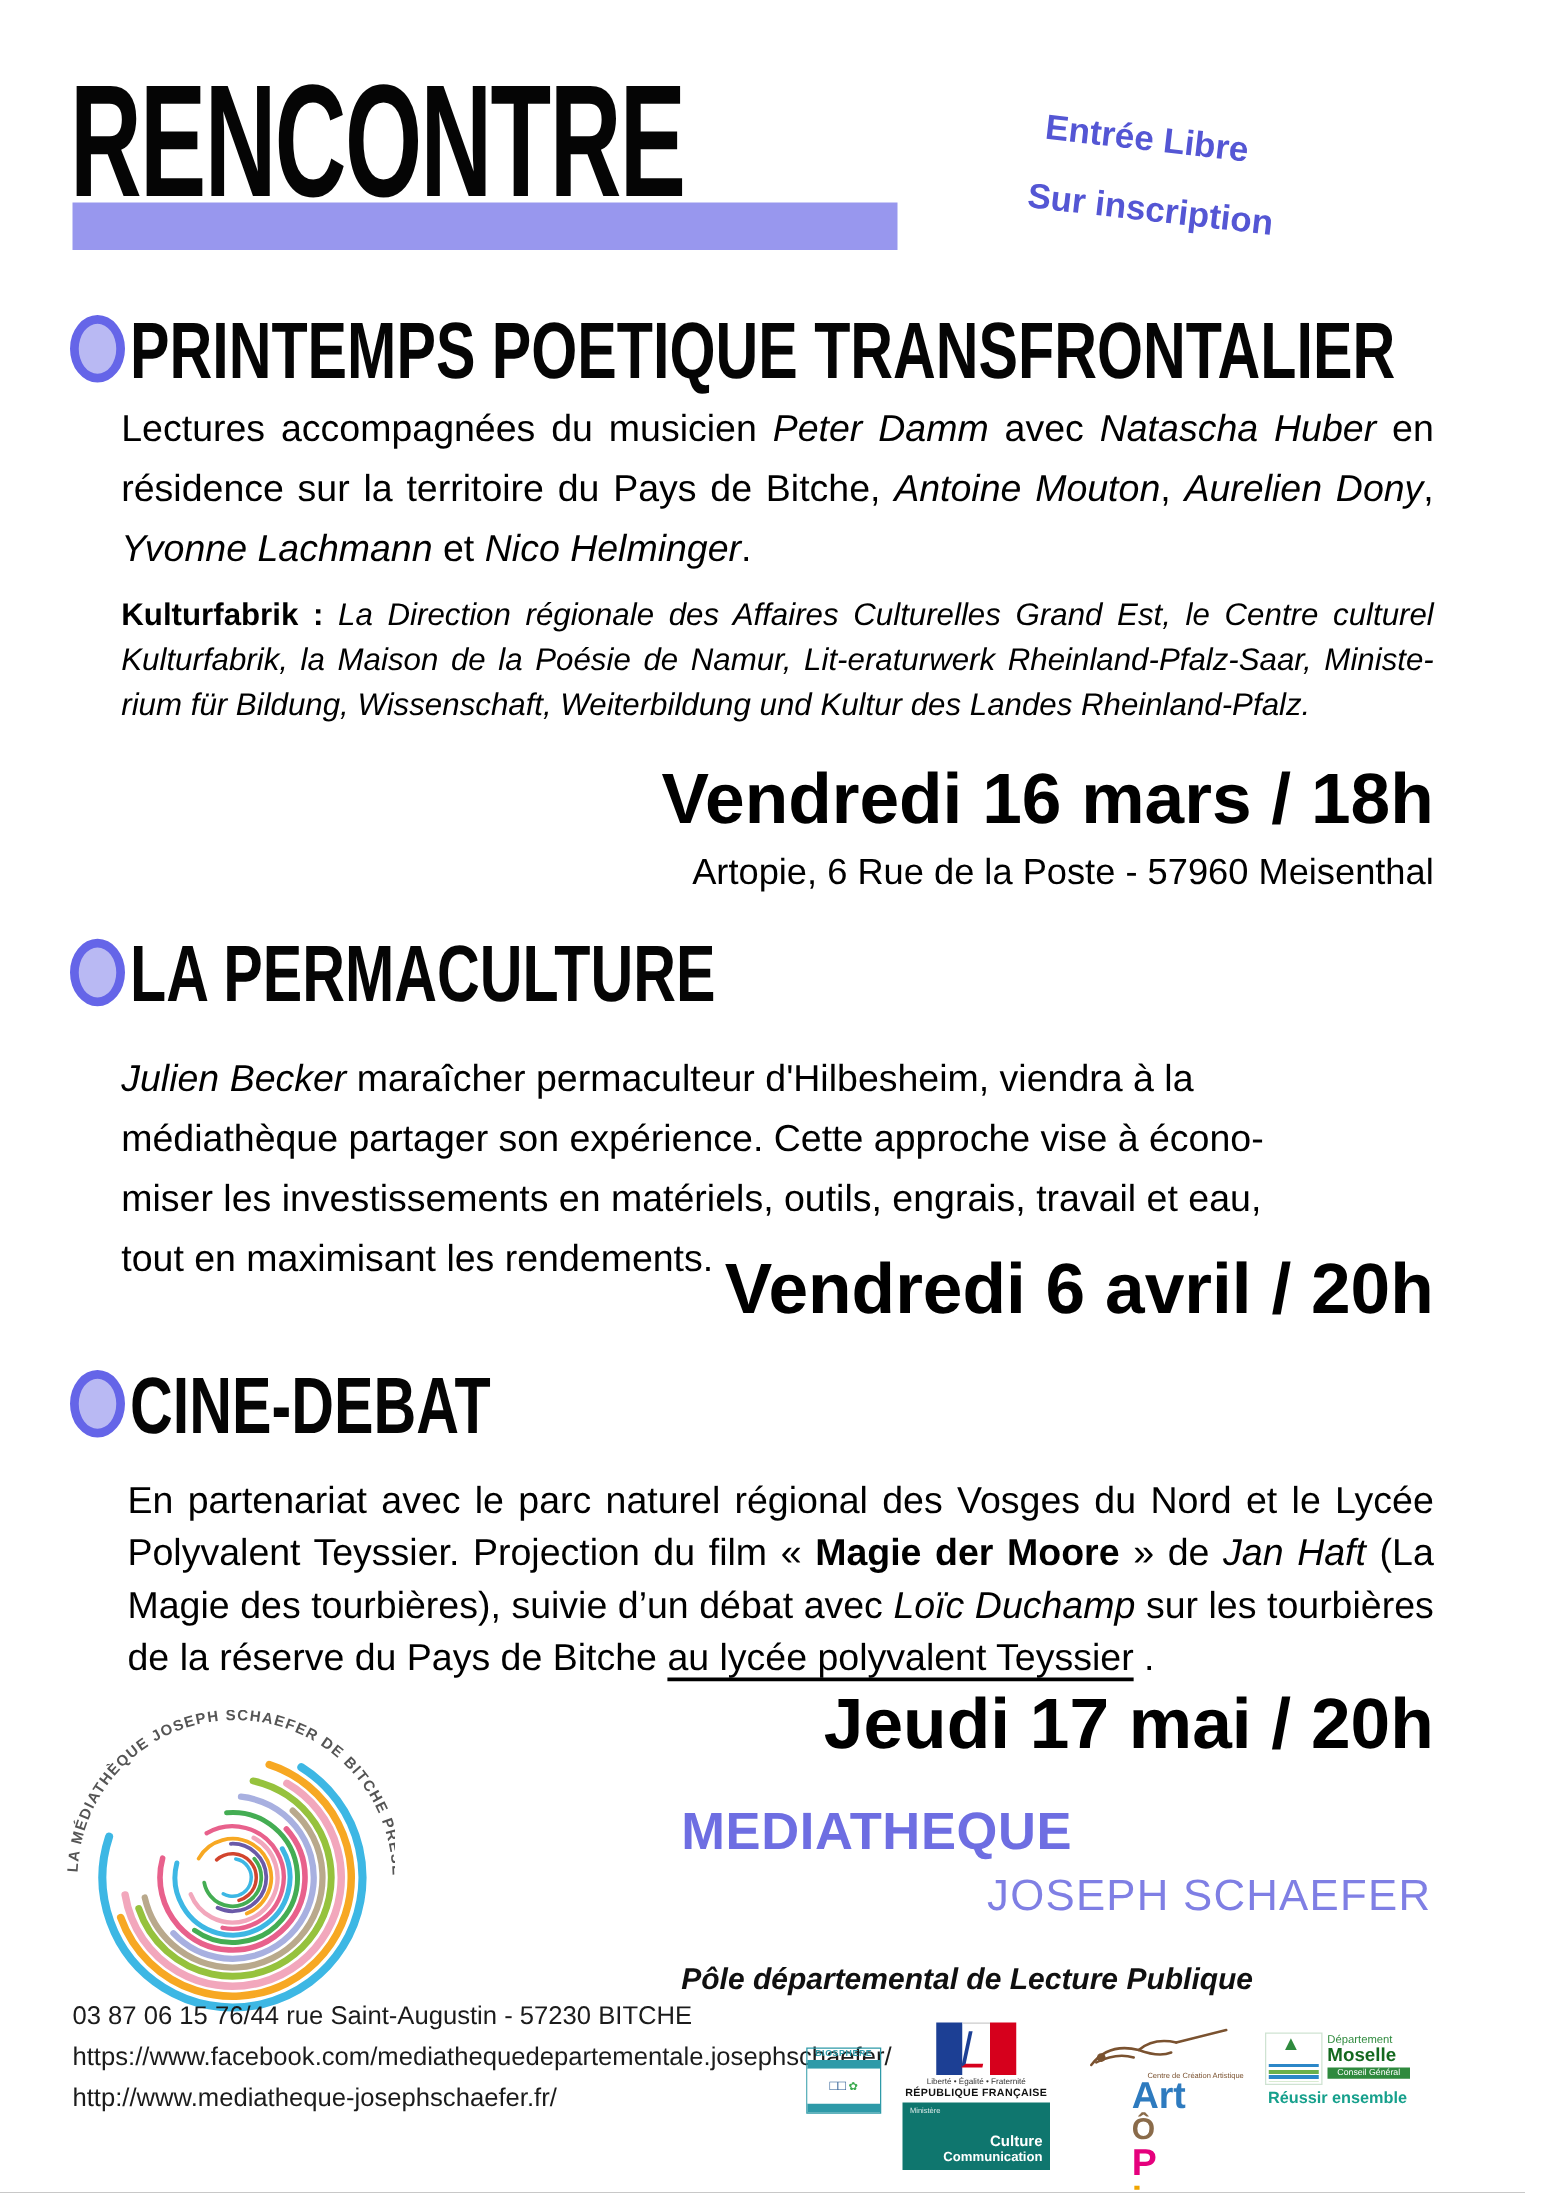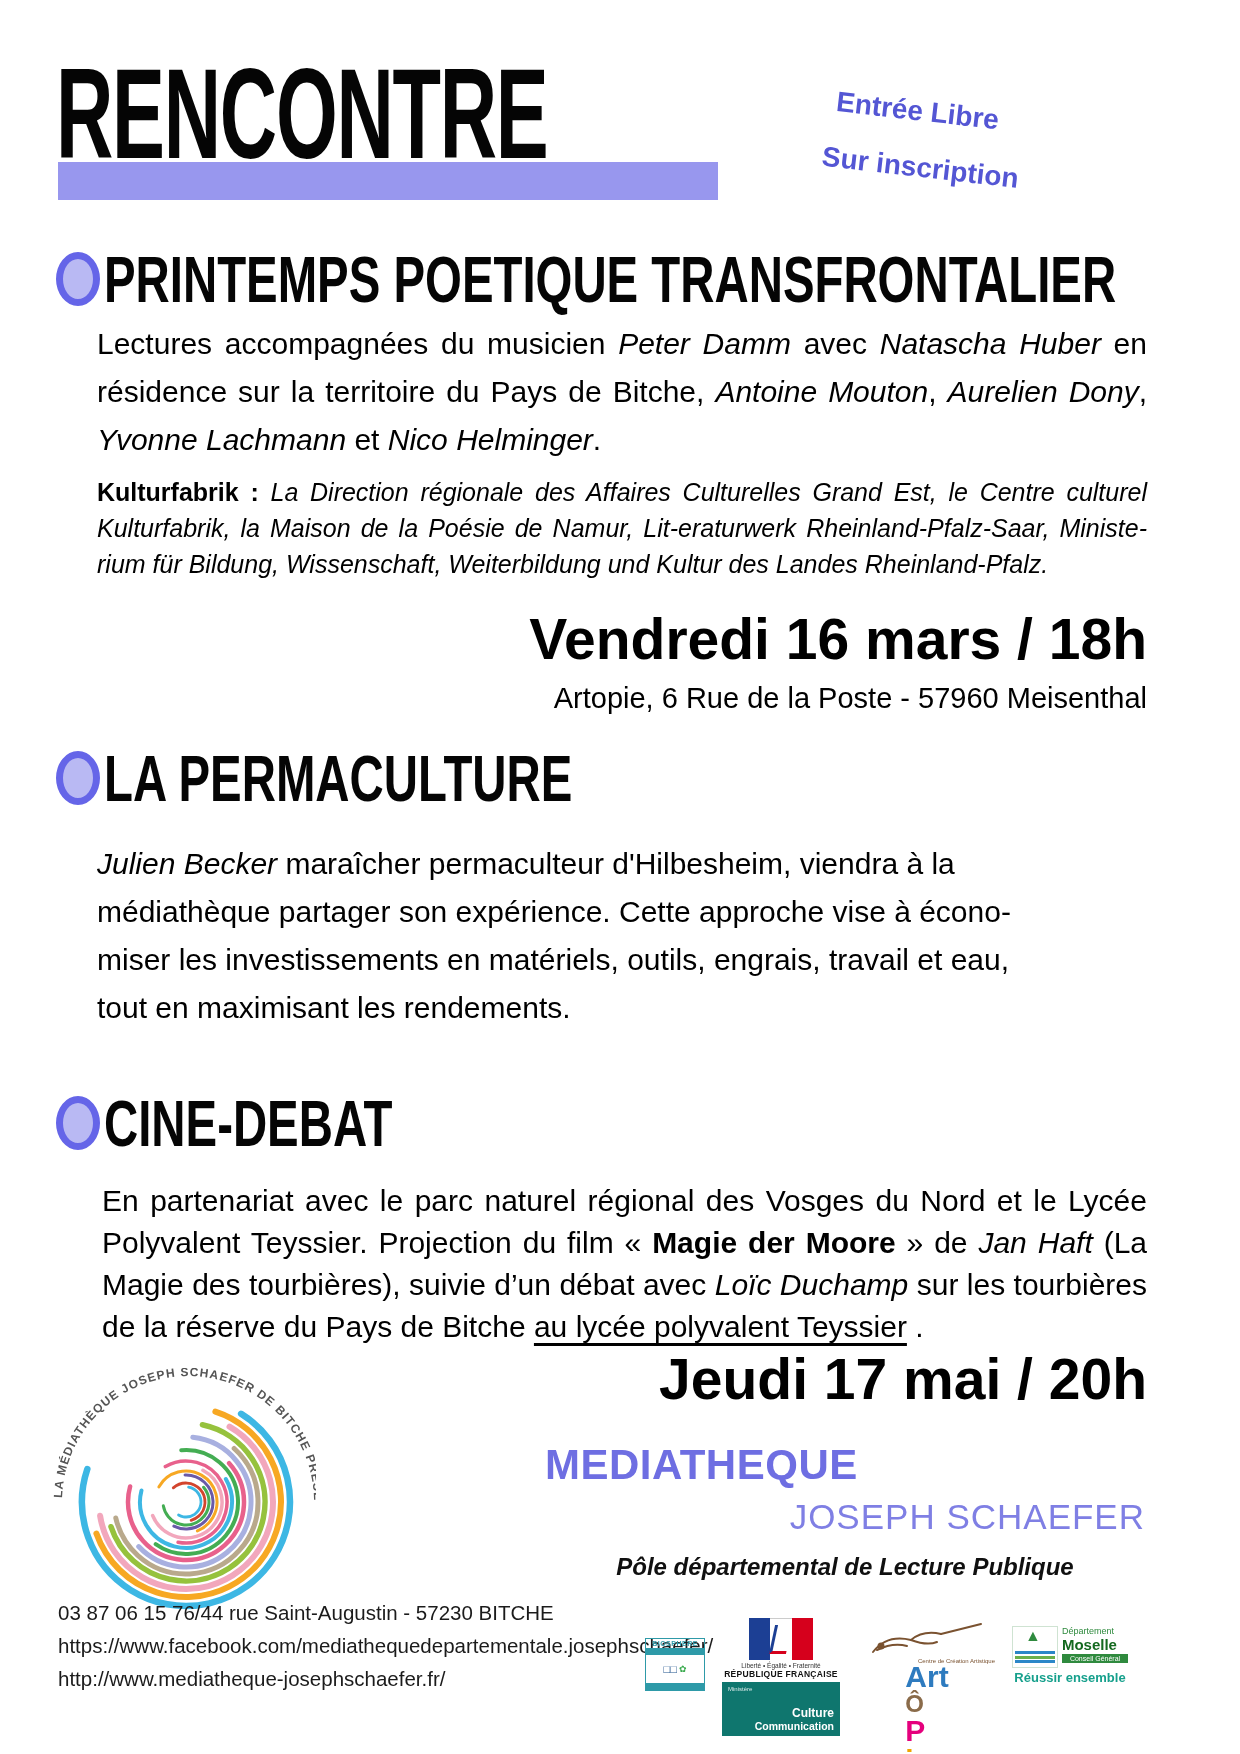--- a/index.html
+++ b/index.html
@@ -28,21 +28,21 @@
   .und{text-decoration:underline;text-underline-offset:6px;}
 
   .org{font-size:25px;line-height:36px;font-style:italic;text-align:justify;}
   .org .lbl{font-style:normal;font-weight:700;}
 
   .date{font-size:57px;font-weight:700;text-align:right;line-height:1.1;}
   .venue{font-size:29px;text-align:right;}
 
   .brand1{font-size:42px;font-weight:700;color:#6e6ee2;text-align:left;letter-spacing:.5px;}
   .brand2{font-size:35px;color:#7f7fe4;text-align:right;letter-spacing:1px;}
-  .brand3{font-size:24px;font-weight:700;font-style:italic;color:#101010;text-align:center;}
+  .brand3{font-size:24px;font-weight:700;font-style:italic;color:#101010;text-align:left;margin-top:17px;}
 
   .contact{font-size:20.5px;line-height:33px;color:#1b1b1b;}
 
   
   .logos{left:645px;top:1616px;width:550px;display:flex;align-items:flex-start;gap:10px;}
   .logo{flex:none;display:flex;flex-direction:column;align-items:center;}
   .parc{width:128px;margin-top:6px;}
   .parc-row{display:flex;align-items:center;gap:4px;}
   .egg{width:48px;height:64px;background:#1e7e45;border-radius:50% 50% 50% 50%/58% 58% 42% 42%;position:relative;}
   .egg:before{content:"";position:absolute;left:8px;top:26px;width:32px;height:10px;
@@ -99,20 +99,21 @@
   <div class="abs bullet" style="left:56px;top:252px;"></div>
   <h2 class="abs h2" style="left:104px;top:248px;">PRINTEMPS POETIQUE TRANSFRONTALIER</h2>
   <p class="abs body just" style="left:97px;top:320px;width:1050px;"><span>Lectures accompagnées du musicien </span><span class="it">Peter Damm</span><span> avec </span><span class="it">Natascha Huber</span><span> en résidence sur la territoire du Pays de Bitche, </span><span class="it">Antoine Mouton</span><span>, </span><span class="it">Aurelien Dony</span><span>, </span><span class="it">Yvonne Lachmann</span><span> et </span><span class="it">Nico Helminger</span><span>.</span></p>
   <p class="abs org" style="left:97px;top:474px;width:1050px;"><span class="lbl">Kulturfabrik</span><span class="lbl"> : </span><span>La Direction régionale des Affaires Culturelles Grand Est, le Centre culturel Kulturfabrik, la Maison de la Poésie de Namur, Lit-eraturwerk Rheinland-Pfalz-Saar, Ministe-rium für Bildung, Wissenschaft, Weiterbildung und Kultur des Landes Rheinland-Pfalz.</span></p>
   <div class="abs date" style="left:95px;top:608px;width:1052px;">Vendredi 16 mars / 18h</div>
   <div class="abs venue" style="left:95px;top:682px;width:1052px;">Artopie, 6 Rue de la Poste - 57960 Meisenthal</div>
 
   <div class="abs bullet" style="left:56px;top:751px;"></div>
   <h2 class="abs h2" style="left:104px;top:747px;">LA PERMACULTURE</h2>
   <p class="abs body" style="left:97px;top:840px;width:935px;"><span class="it">Julien Becker</span><span> maraîcher permaculteur d'Hilbesheim, viendra à la médiathèque partager son expérience. Cette approche vise à écono-miser les investissements en matériels, outils, engrais, travail et eau, tout en maximisant les rendements.</span></p>
+  <div class="abs date" style="left:95px;top:1000px;width:1052px;">Vendredi 6 avril / 20h</div>
 
   <div class="abs bullet" style="left:56px;top:1096px;"></div>
   <h2 class="abs h2" style="left:104px;top:1092px;">CINE-DEBAT</h2>
   <p class="abs body just" style="left:102px;top:1180px;width:1045px;line-height:42px;"><span>En partenariat avec le parc naturel régional des Vosges du Nord et le Lycée Polyvalent Teyssier. Projection du film « </span><span class="bold">Magie der Moore</span><span> » de </span><span class="it">Jan Haft</span><span> (La Magie des tourbières), suivie d’un débat avec </span><span class="it">Loïc Duchamp</span><span> sur les tourbières de la réserve du Pays de Bitche </span><span class="und">au lycée polyvalent Teyssier</span><span> .</span></p>
   <div class="abs date" style="left:95px;top:1348px;width:1052px;">Jeudi 17 mai / 20h</div>
 
   <svg class="abs" style="left:46px;top:1368px;" width="270" height="242" viewBox="0 0 270 242">
     <defs>
         <path id="arcpath" d="M 16 134 A 126 126 0 0 1 268 134"></path>
       </defs>

